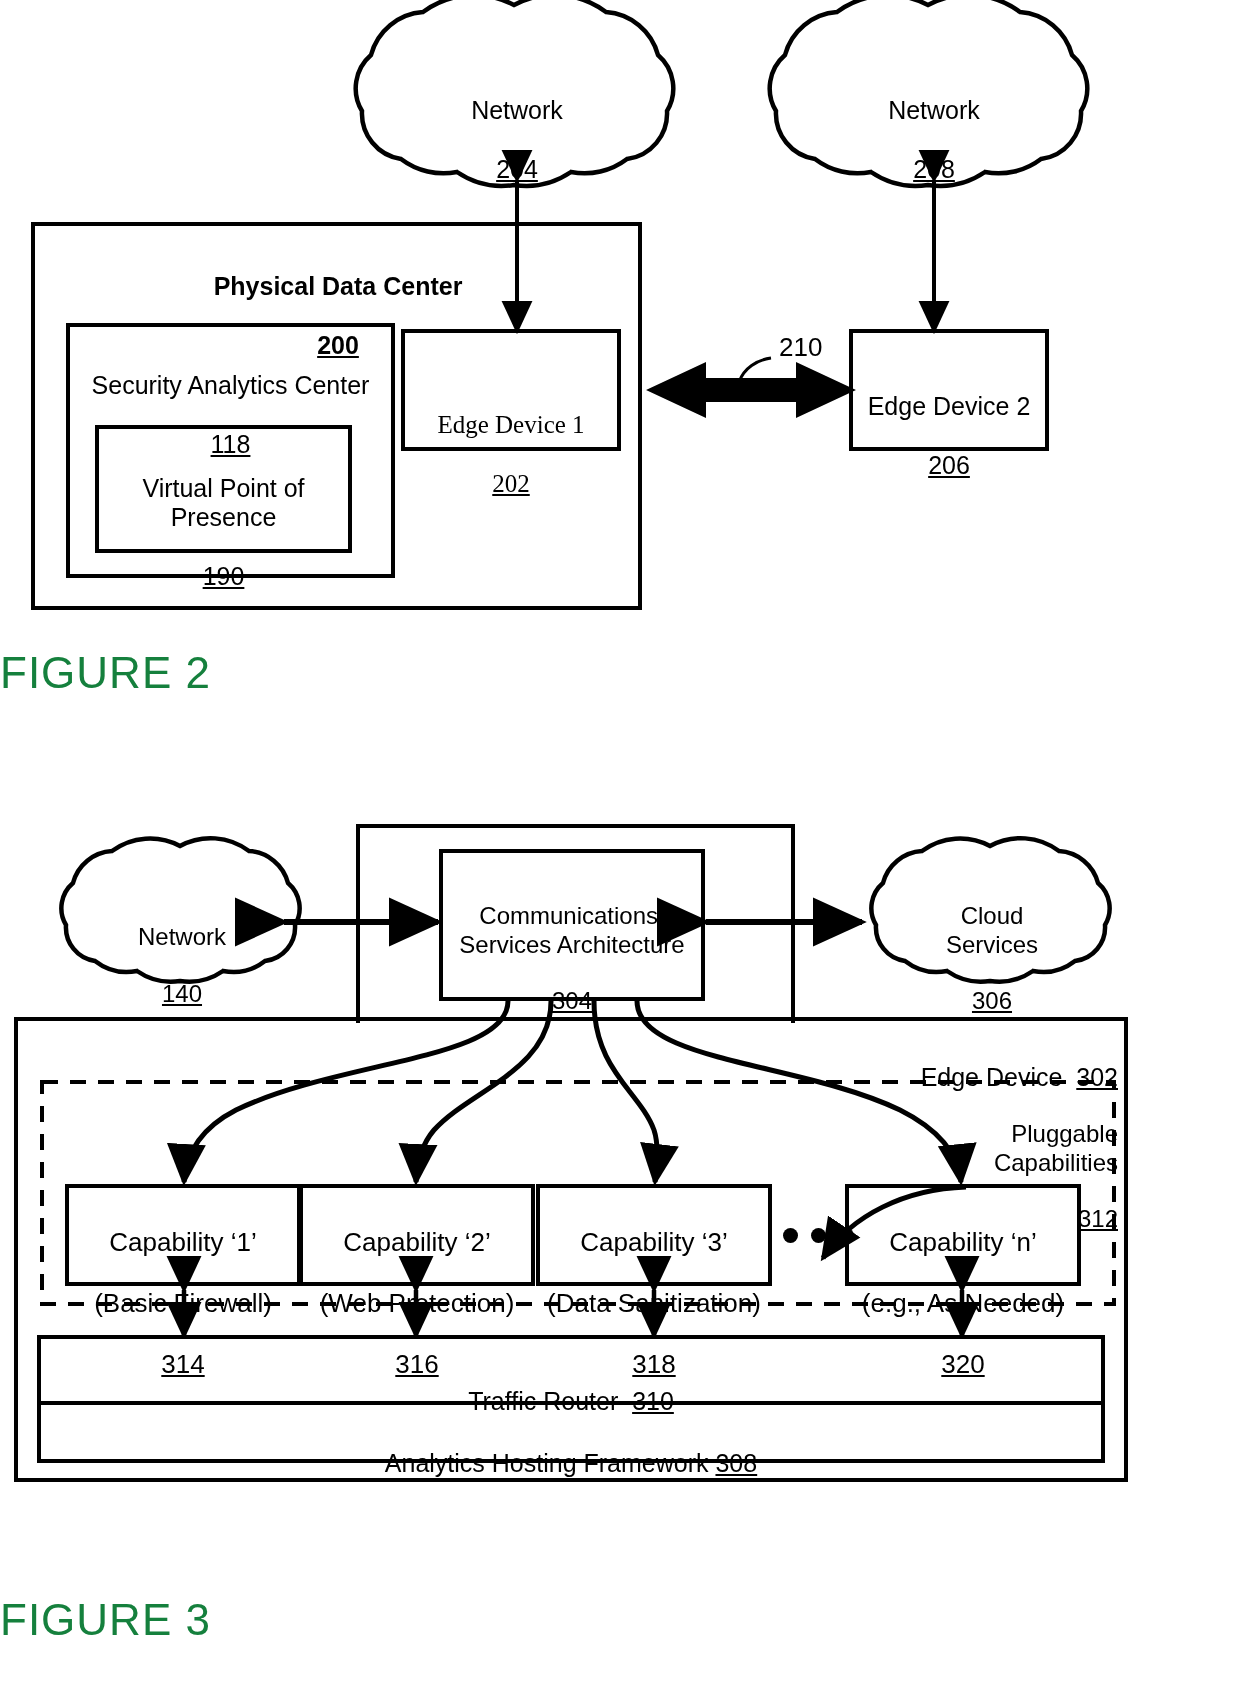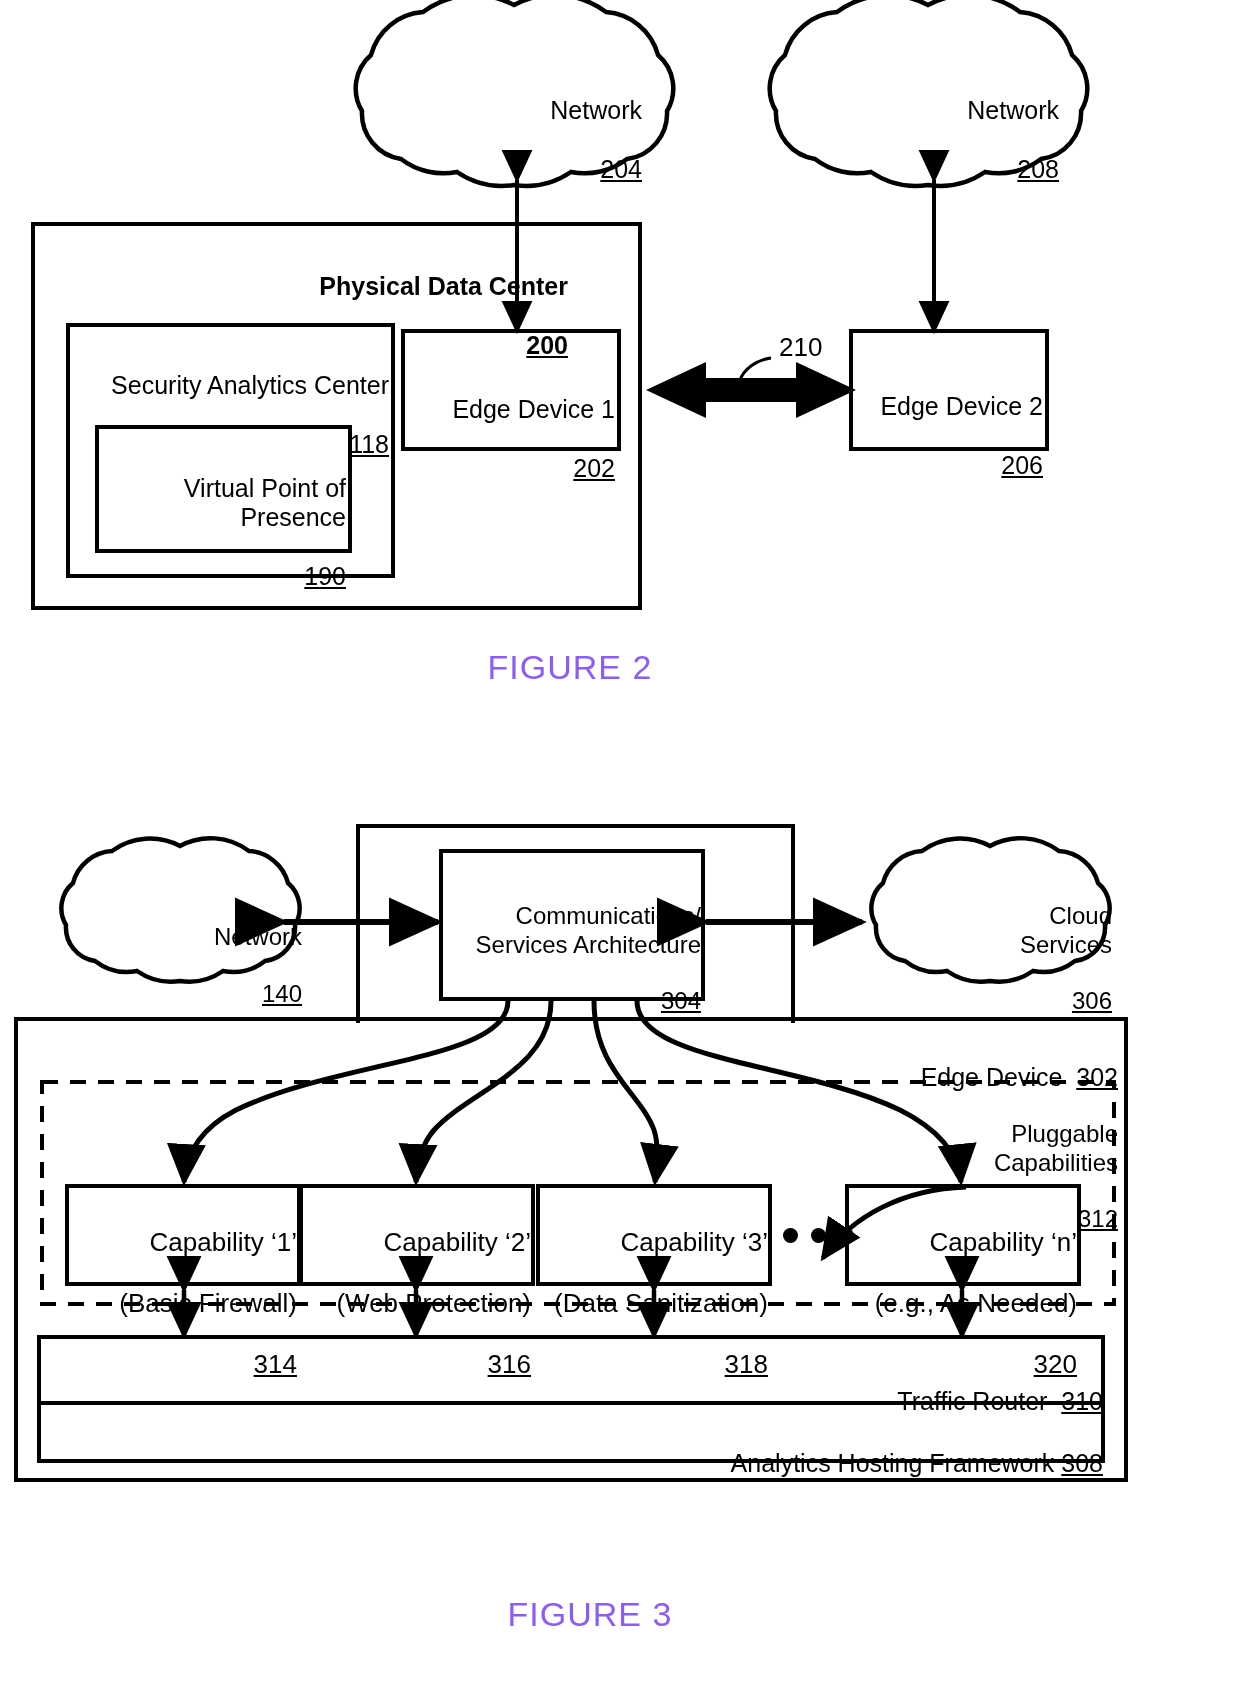--- a/index.html
+++ b/index.html
@@ -18,35 +18,34 @@
   svg.art {
     position: absolute;
     left: 0;
     top: 0;
     width: 1240px;
     height: 1699px;
     pointer-events: none;
   }
   .lbl {
     position: absolute;
-    text-align: right;
+    text-align: center;
     color: #000000;
     line-height: 1.18;
     white-space: pre-line;
   }
   .t23 { font-size: 26px; }
   .t24 { font-size: 24px; }
   .t25 { font-size: 25px; }
   .t26 { font-size: 26px; }
   .caption {
     position: absolute;
-    text-align: center;
-    font-size: 34px;
+    font-size: 44px;
     letter-spacing: 1px;
-    color: #8b5cf6;
+    color: #15803d;
   }
   .ref { text-decoration: underline; }
   .stack { display: block; }
   .rightal { text-align: right; }
   .dots {
     position: absolute;
     display: flex;
     align-items: center;
     gap: 13px;
   }
@@ -221,21 +220,21 @@
     <span class="stack">Security Analytics Center</span>
     <span class="stack ref">118</span>
   </div>
 
   <div class="lbl t25" style="left:101px; top:444px; width:245px;">
     <span class="stack">Virtual Point of
 Presence</span>
     <span class="stack ref">190</span>
   </div>
 
-  <div class="lbl t25" style="left:407px; top:365px; width:208px;">
+  <div class="lbl t25" style="left:407px; top:380px; width:208px;font-family:Liberation Serif, serif;">
     <span class="stack">Edge Device 1</span>
     <span class="stack ref">202</span>
   </div>
 
   <div class="lbl t25" style="left:855px; top:362px; width:188px;">
     <span class="stack">Edge Device 2</span>
     <span class="stack ref">206</span>
   </div>
 
   <div class="lbl t26" style="left:760px; top:332px; width:80px; text-align:left;margin-left:19px;">210</div>

